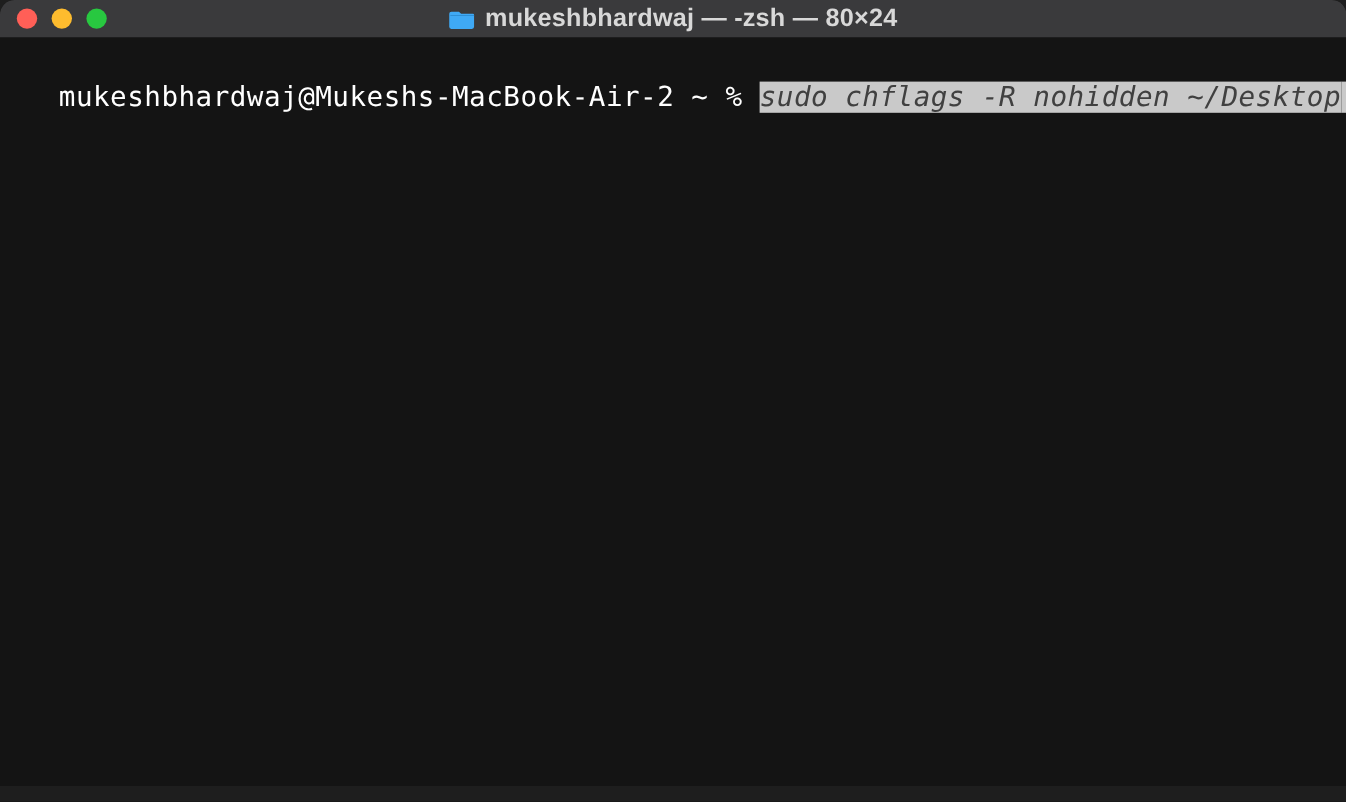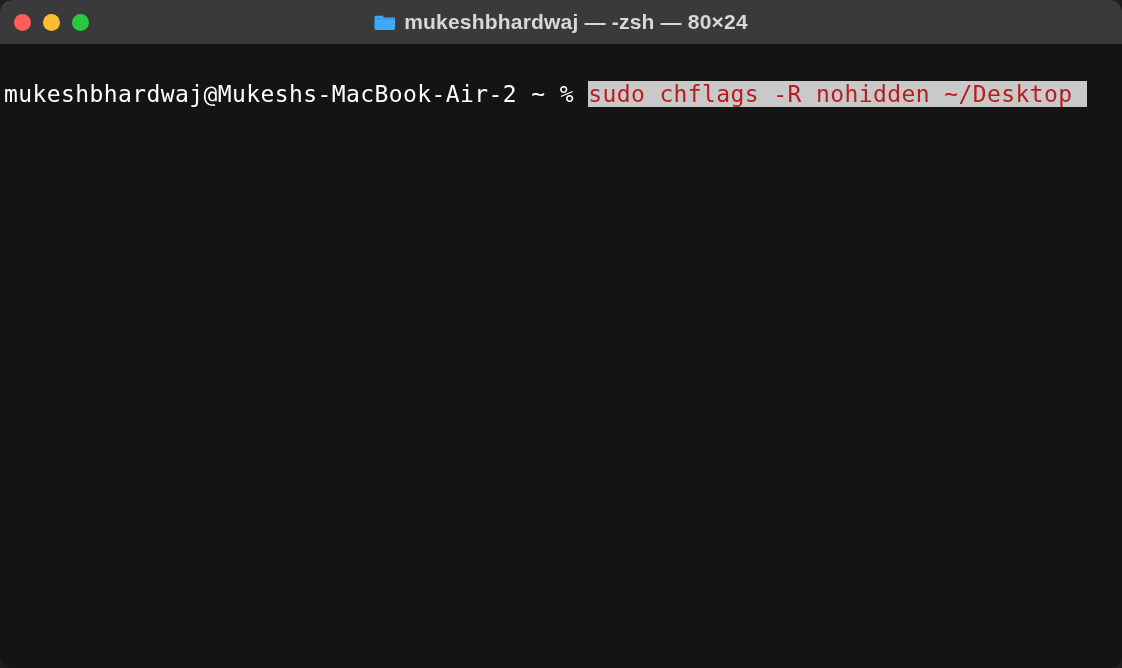--- a/index.html
+++ b/index.html
@@ -9,21 +9,21 @@
     }
     body {
       width: 1122px;
       height: 668px;
       background: #1e1e1e;
       font-family: "SF Mono", "Menlo", "Monaco", "Consolas", monospace;
       overflow: hidden;
       border-radius: 12px;
     }
     .titlebar {
-      height: 44px;
+      height: 31px;
       background: #3a3a3c;
       display: flex;
       align-items: center;
       padding: 0 14px;
       position: relative;
       border-top-left-radius: 12px;
       border-top-right-radius: 12px;
     }
     .traffic-lights {
       display: flex;
@@ -67,24 +67,26 @@
       font-size: 23px;
       line-height: 28px;
       white-space: pre;
       letter-spacing: 0.4px;
     }
     .term-line {
       display: block;
     }
     .prompt {
       color:#ffffff;
+      margin-left:45px;
     }
     .selected {
       background: #c9c9c9;
-      color: #b91c1c;
+      color: #404040;
+      font-style: italic;
     }
     .cursor-block {
       background: #c9c9c9;
       display:inline-block;
       width: 14px;
       height: 26px;
       vertical-align: text-bottom;
     }
   </style>
 </head>

